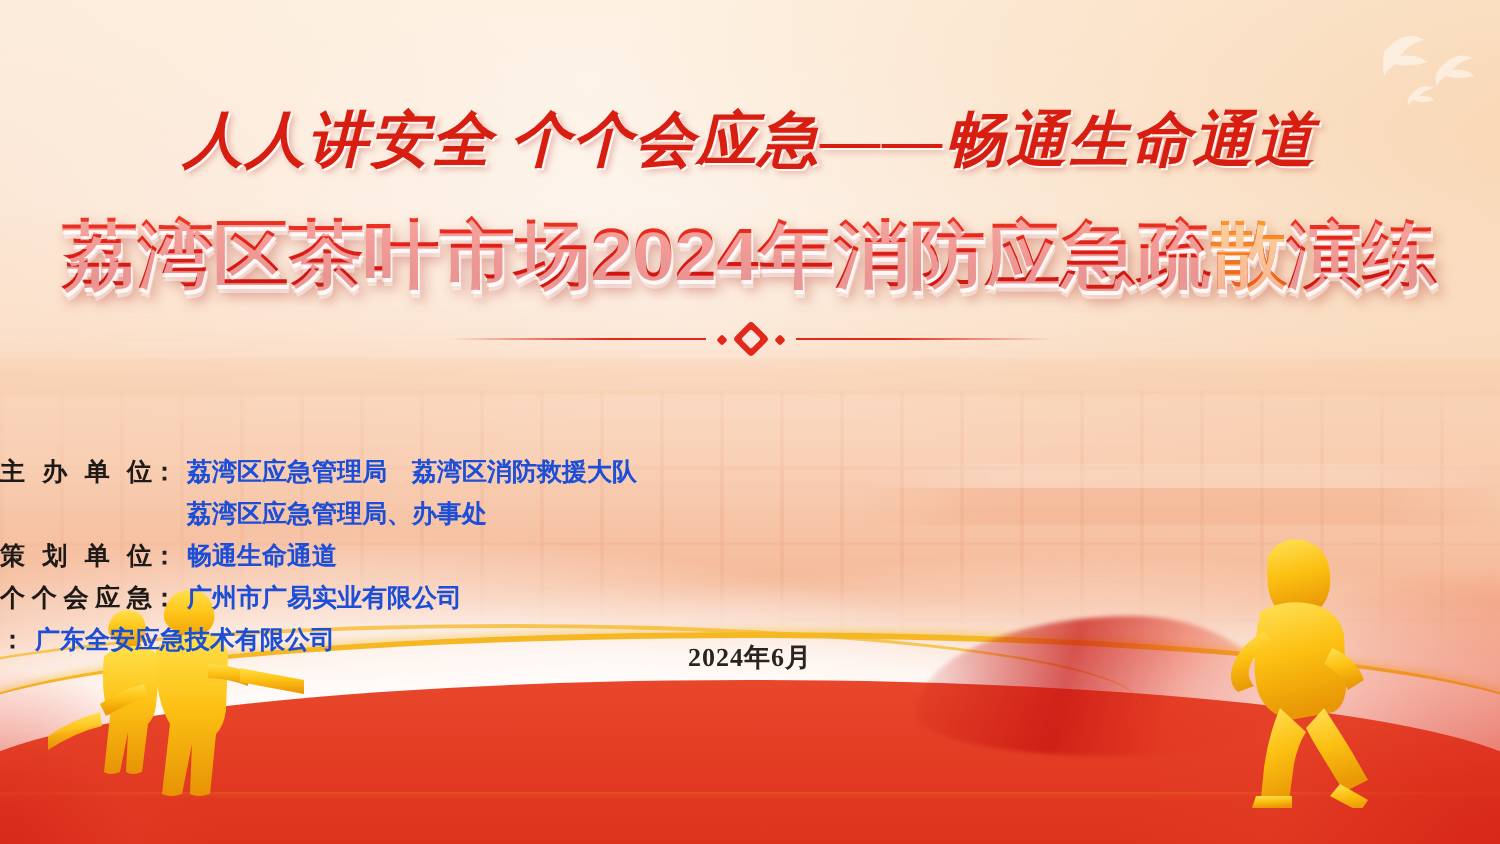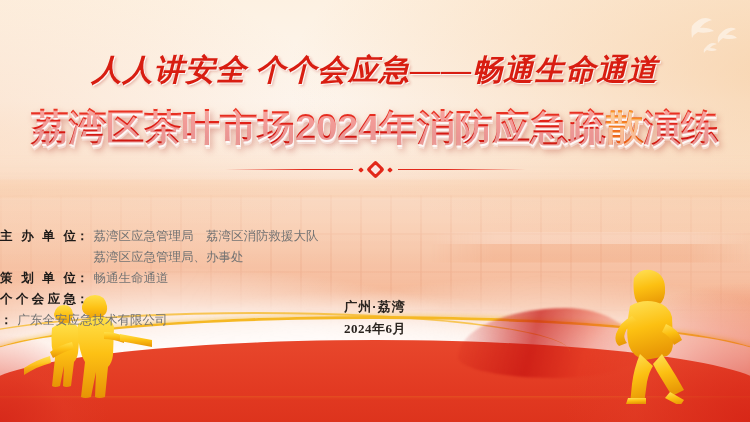--- a/index.html
+++ b/index.html
@@ -235,21 +235,21 @@
     line-height:21px;
     white-space:nowrap;
   }
   .org-label {
     width:76px; flex:0 0 76px;
     text-align:justify; text-align-last:justify;
     font-weight:700;
     color:#1d1a18;
   }
   .org-colon { font-weight:700; padding-right:5px; }
-  .org-value { font-weight:400; color:#737373; }
+  .org-value { font-weight:700; color:#1d4ed8; }
   .org-row.cont .org-label,
   .org-row.cont .org-colon { visibility:hidden; }
 
   
   .place {
     position:absolute; top:298px; left:0; right:0;
     text-align:center;
     font-size:13px; font-weight:600; color:#2a241f;
     letter-spacing:1px;
   }
@@ -368,24 +368,24 @@
         <span class="org-value">荔湾区应急管理局、办事处</span>
       </div>
       <div class="org-row">
         <span class="org-label">策划单位</span>
         <span class="org-colon">：</span>
         <span class="org-value">畅通生命通道</span>
       </div>
       <div class="org-row">
         <span class="org-label">个个会应急</span>
         <span class="org-colon">：</span>
+        <span class="org-value">广州市广易实业有限公司</span>
       </div>
       <div class="org-row">
         <span class="org-colon">：</span>
         <span class="org-value">广东全安应急技术有限公司</span>
       </div>
     </div>
 
-    <div class="place">广州·荔湾</div>
     <div class="date">2024年6月</div>
 
   </div>
 </div>
 
 </body></html>

